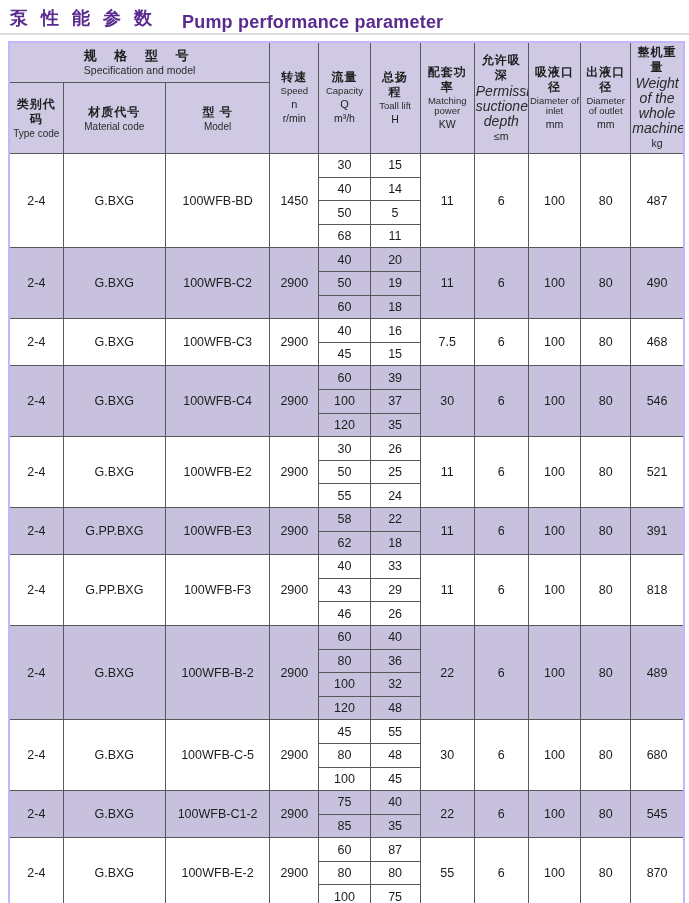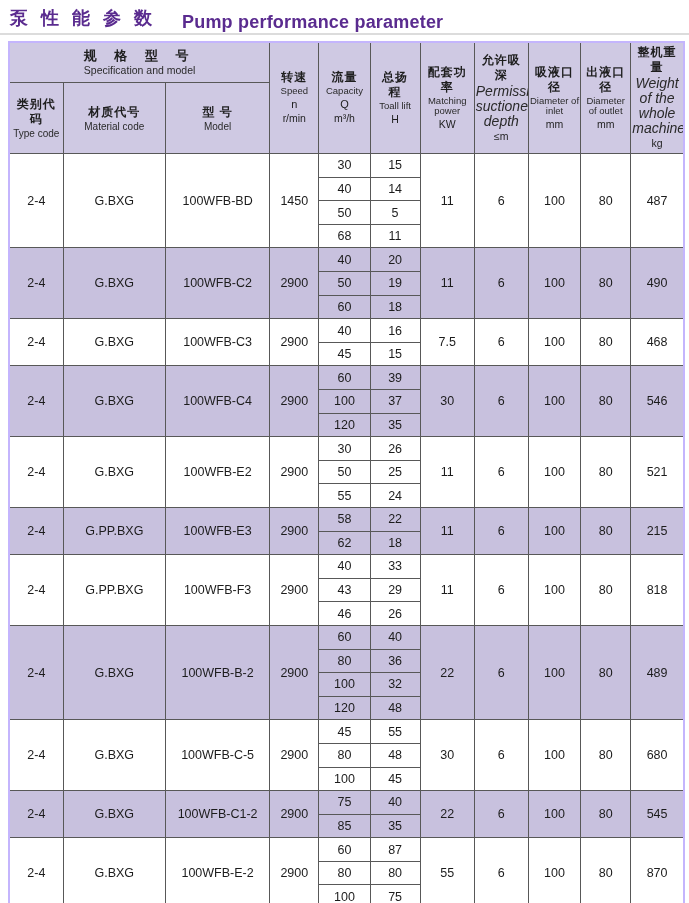--- a/index.html
+++ b/index.html
@@ -265,21 +265,21 @@
           <td rowspan="2">2-4</td>
           <td rowspan="2">G.PP.BXG</td>
           <td rowspan="2">100WFB-E3</td>
           <td rowspan="2">2900</td>
           <td>58</td>
           <td>22</td>
           <td rowspan="2">11</td>
           <td rowspan="2">6</td>
           <td rowspan="2">100</td>
           <td rowspan="2">80</td>
-          <td rowspan="2">215</td>
+          <td rowspan="2">391</td>
         </tr>
         <tr class="shaded">
           <td>62</td>
           <td>18</td>
         </tr>
         <tr class="group-start">
           <td rowspan="3">2-4</td>
           <td rowspan="3">G.PP.BXG</td>
           <td rowspan="3">100WFB-F3</td>
           <td rowspan="3">2900</td>

